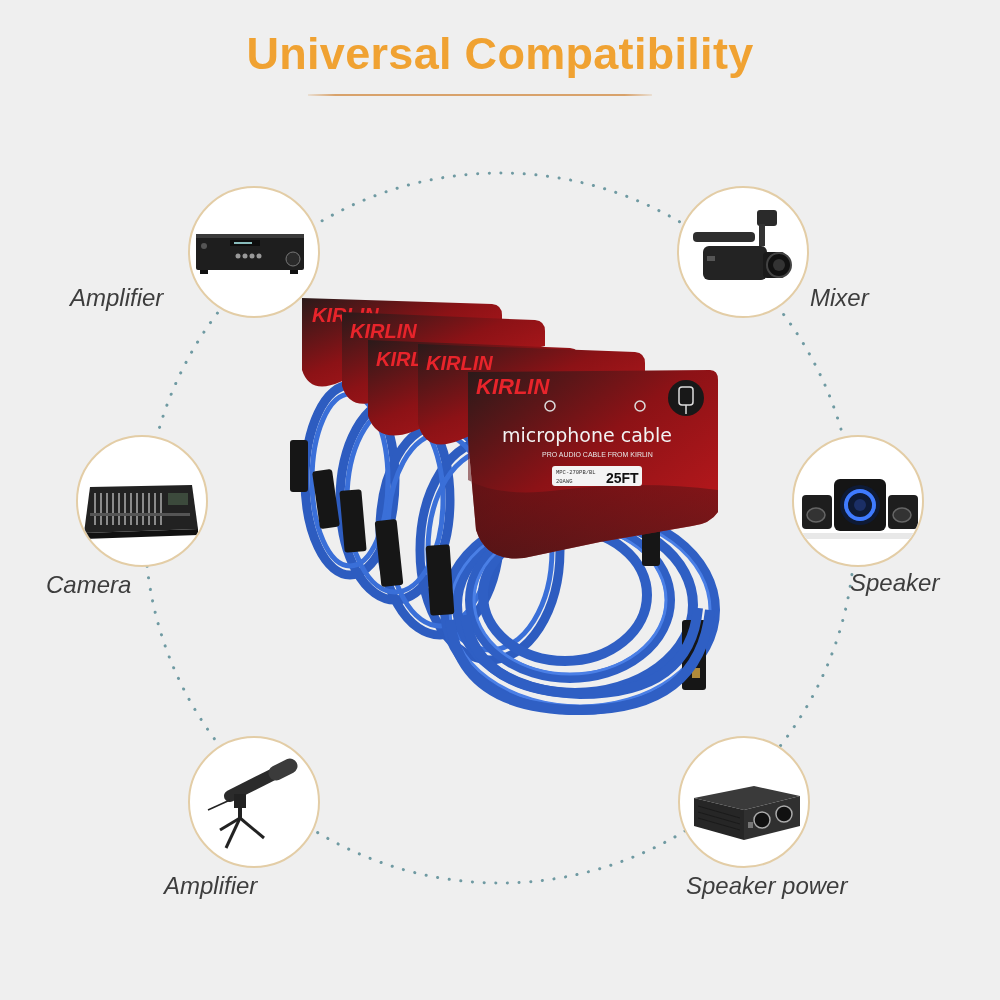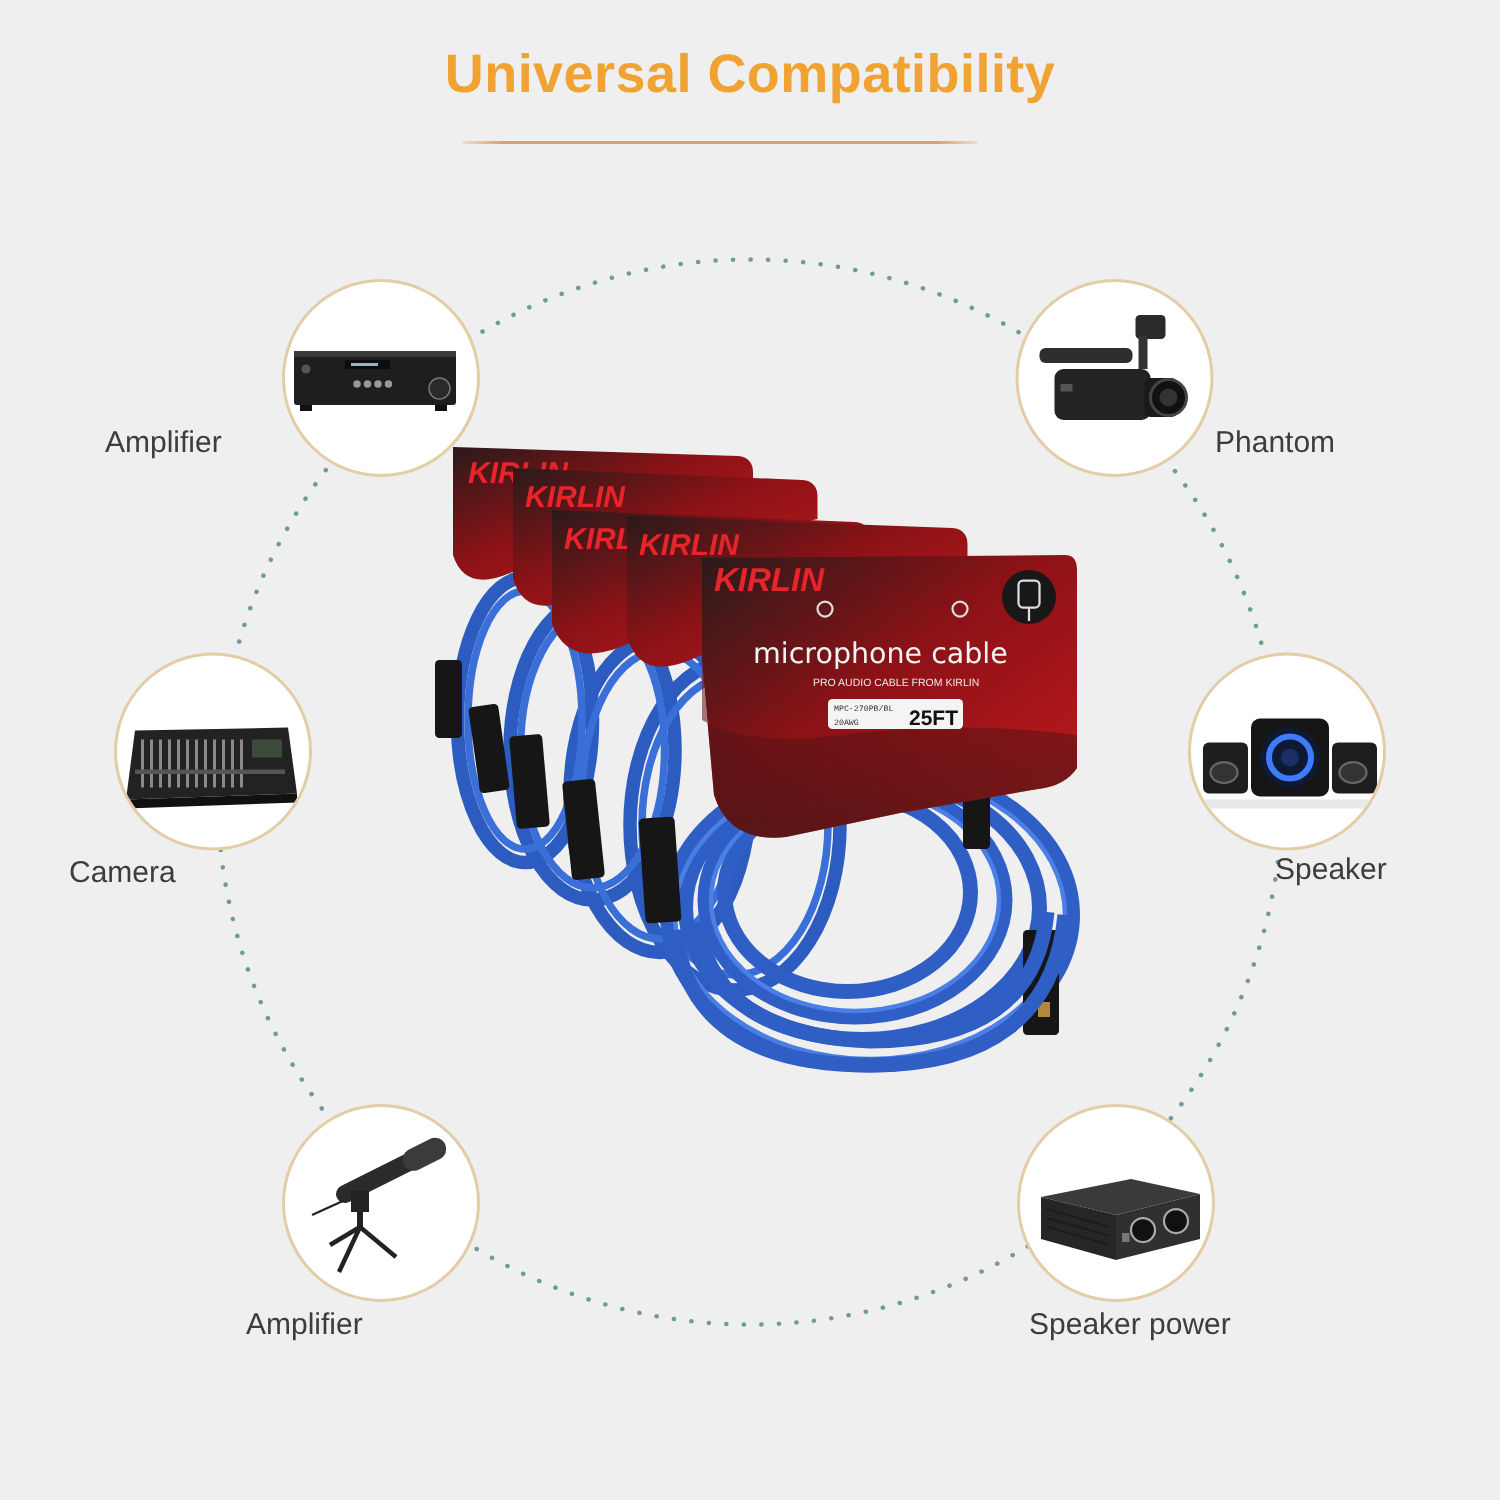--- a/index.html
+++ b/index.html
@@ -4,36 +4,37 @@
 <style>
   html, body { margin:0; padding:0; }
   body {
     width:1000px; height:1000px; overflow:hidden; position:relative;
     background:#efefef;
     font-family:"Liberation Sans", sans-serif;
   }
   .title {
     position:absolute; left:0; top:28px; width:1000px; text-align:center;
     font-family:"Liberation Sans", sans-serif; font-weight:bold;
-    font-size:36px; color:#f0a232; letter-spacing:0.3px;
+    font-size:45px; color:#f0a232; letter-spacing:0.3px;
   }
   .title-rule {
     position:absolute; left:308px; top:94px; width:344px; height:2px;
     background:linear-gradient(to right, rgba(214,160,100,0.2), #d8a26b 8%, #d8a26b 92%, rgba(214,160,100,0.2));
   }
   svg.ring { position:absolute; left:0; top:0; }
   .bubble {
     position:absolute; width:132px; height:132px; border-radius:50%;
     background:#ffffff; border:2px solid #e3cda6; box-sizing:border-box;
     overflow:hidden;
   }
   .bubble svg { position:absolute; left:0; top:0; }
   .label {
-    position:absolute; font-size:20px; color:#3d3d3d; white-space:nowrap;
+    position:absolute; font-size:24px; color:#3d3d3d; white-space:nowrap;
     font-family:"Liberation Sans", sans-serif;
+    font-style:italic;
   }
   .product { position:absolute; left:280px; top:290px; width:460px; height:490px; }
   .pkg-text-brand { font-family:"Liberation Sans", sans-serif; font-weight:bold; font-style:italic; }
 </style>
 </head>
 <body>
 
 <div class="title">Universal Compatibility</div>
 <div class="title-rule"></div>
 
@@ -64,21 +65,21 @@
     <rect x="24" y="58" width="64" height="34" rx="6" fill="#232323"></rect>
     <rect x="14" y="44" width="62" height="10" rx="4" fill="#2e2e2e"></rect>
     <rect x="78" y="22" width="20" height="16" rx="3" fill="#2a2a2a"></rect>
     <rect x="80" y="36" width="6" height="22" fill="#333"></rect>
     <rect x="84" y="64" width="22" height="26" rx="4" fill="#1a1a1a"></rect>
     <circle cx="100" cy="77" r="12" fill="#111" stroke="#444" stroke-width="2"></circle>
     <circle cx="100" cy="77" r="6" fill="#333"></circle>
     <rect x="28" y="68" width="8" height="5" fill="#555"></rect>
   </svg>
 </div>
-<div class="label" style="left:810px;top:284px;">Phantom</div>
+<div class="label" style="left:810px;top:284px;">Mixer</div>
 
 <div class="bubble" style="left:76px;top:435px;">
   <svg width="132" height="132">
     <polygon points="12,50 114,48 120,92 6,96" fill="#222"></polygon>
     <polygon points="6,96 120,92 120,98 6,102" fill="#111"></polygon>
     <g fill="#8a8a8a">
       <rect x="16" y="56" width="2" height="32"></rect>
         <rect x="22" y="56" width="2" height="32"></rect>
       <rect x="28" y="56" width="2" height="32"></rect>
         <rect x="34" y="56" width="2" height="32"></rect>

